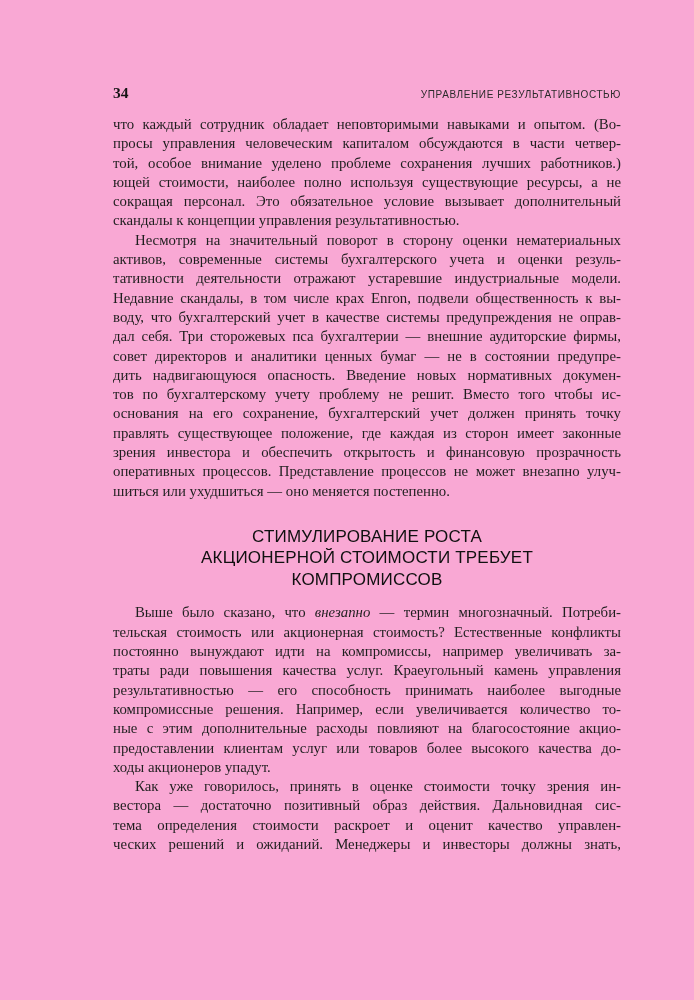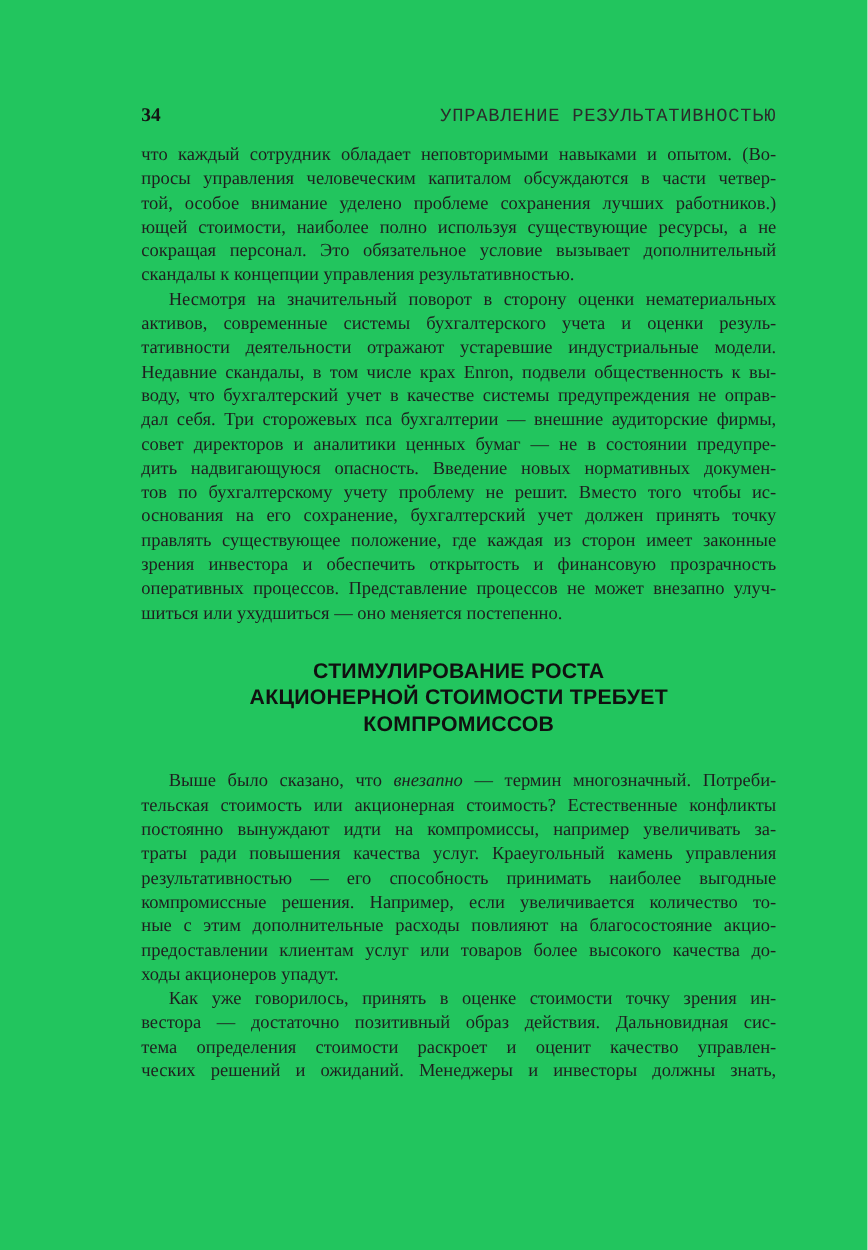--- a/index.html
+++ b/index.html
@@ -4,21 +4,21 @@
 <style>
   html, body {
     margin: 0;
     padding: 0;
     background: #ffffff;
   }
   .page {
     position: relative;
     width: 694px;
     height: 1000px;
-    background: #22c55e;
+    background: #f9a8d4;
     overflow: hidden;
     font-family: "Liberation Serif", "DejaVu Serif", serif;
     color: #1f1f1f;
   }
   .content {
     position: absolute;
     left: 113px;
     top: 84px;
     width: 508px;
   }
@@ -28,42 +28,42 @@
     align-items: baseline;
     margin-bottom: 13px;
   }
   .folio {
     font-family: "Liberation Serif", serif;
     font-weight: 700;
     font-size: 15.5px;
     color: #141414;
   }
   .running {
-    font-family: Liberation Mono, monospace;
-    font-size: 15px;
+    font-family: Liberation Sans, sans-serif;
+    font-size: 10px;
     letter-spacing: 0.6px;
     color: #2b2b2b;
   }
   .para { margin: 0; }
   .line {
     font-size: 14.8px;
     line-height: 19.3px;
     text-align: justify;
     text-align-last: justify;
     font-kerning: normal;
     white-space: normal;
   }
   .line.end { text-align-last: left; }
   .line.indent { text-indent: 22px; }
   .it { font-style: italic; }
   .heading {
-    margin: 25px 0 26px 0;
+    margin: 25px 0 13px 0;
     text-align: center;
     font-family: "Liberation Sans", sans-serif;
-    font-weight: 700;
+    font-weight: 400;
     font-size: 17px;
     line-height: 21.5px;
     letter-spacing: 0.2px;
     color: #101010;
   }
 </style>
 </head>
 <body>
 
 <div class="page">

